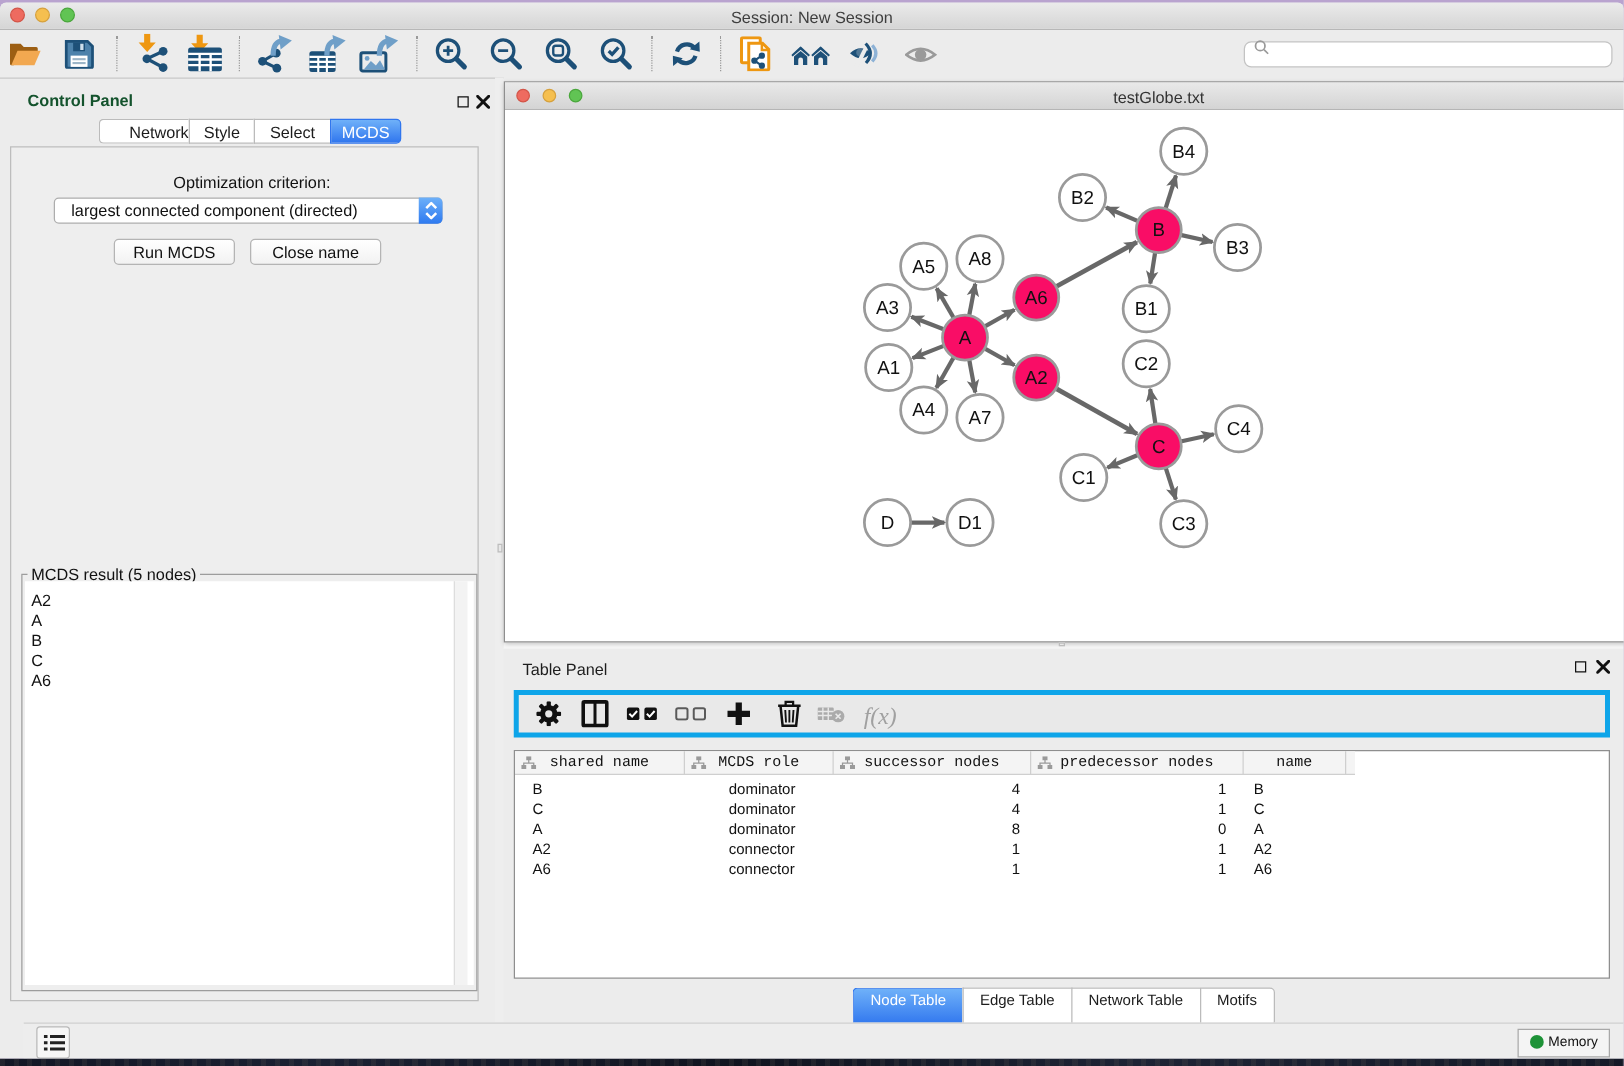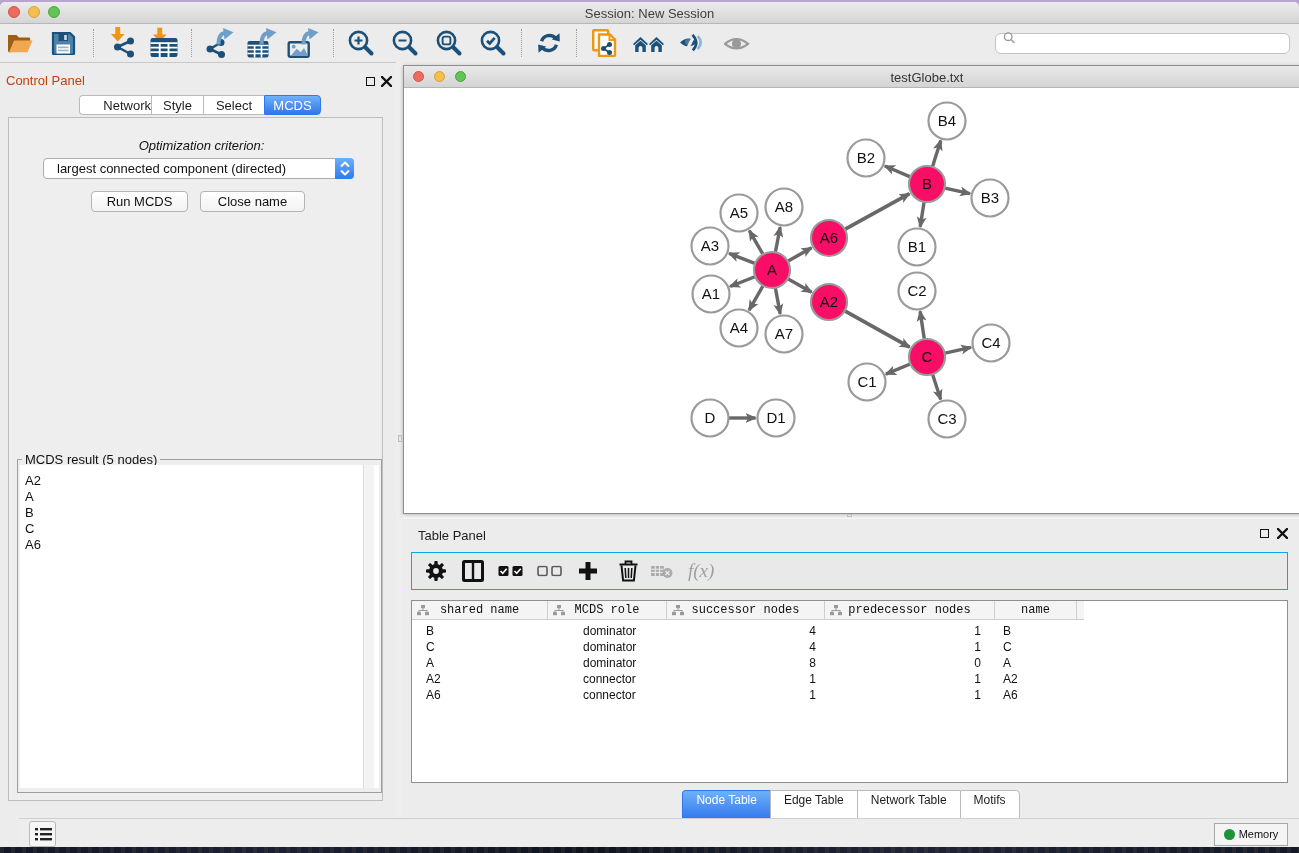--- a/index.html
+++ b/index.html
@@ -28,31 +28,31 @@
 #toolbar svg { position:absolute; top:50%; transform:translateY(-50%); }
 .tsep { position:absolute; top:5px; bottom:5px; width:0;
   border-left:1px dotted #9a9a9a; }
 #searchbox { position:absolute; right:9px; top:9px; width:295px; height:21px;
   background:#fff; border:1px solid #c3c3c3; border-radius:6px; }
 #searchbox svg { left:7px; }
 
 
 #cpanel { position:absolute; left:0; top:60px; width:403px; bottom:29px;
   border-top:1px solid #c8c8c8; background:#ececec; }
-#cpanel h1 { position:absolute; left:6px; top:10px; font-size:13px; font-weight:normal; color:#c2410c; }
+#cpanel h1 { position:absolute; left:22px; top:10px; font-size:13px; font-weight:bold; color:#14532d; }
 .paneldots { position:absolute; top:12px; font-size:12px; color:#111; }
 #cp-box { position:absolute; left:8px; top:54px; width:375px; bottom:17px;
   border:1px solid #bdbdbd; background:#eeeeee; }
 #tabs { position:absolute; left:79px; top:32px; height:20px; display:flex; z-index:3; }
 .tab { height:20px; line-height:19px; text-align:center; font-size:13px; color:#1c1c1c;
   background:#fff; border:1px solid #bbb; border-right:none; }
 .tab:first-child { border-radius:4px 0 0 4px;text-align:right; }
 .tab:last-child { border-radius:0 4px 4px 0; border-right:1px solid #bbb; }
 .tab.sel { background:linear-gradient(#6fb1f9,#3076ee); color:#fff; border-color:#3076ee; }
-#optlabel { position:absolute; left:0; width:403px; top:75px; text-align:center; font-size:13px; color:#111;font-style:italic; }
+#optlabel { position:absolute; left:0; width:403px; top:75px; text-align:center; font-size:13px; color:#111; }
 #combo { position:absolute; left:43px; top:95px; width:311px; height:21px; background:#fff;
   border:1px solid #adadad; border-radius:4px; font-size:13px; color:#111; line-height:19px;
   padding-left:13px; }
 #combo .spin { position:absolute; right:-1px; top:-1px; width:19px; height:21px;
   background:linear-gradient(#6db0f9,#2e7af0); border-radius:0 4px 4px 0; }
 #combo .spin svg { position:absolute; left:3.5px; top:3px; }
 .btn { position:absolute; height:21px; background:linear-gradient(#ffffff,#f2f2f2);
   border:1px solid #b4b4b4; border-radius:4px; font-size:13px; color:#111;
   text-align:center; line-height:19px; }
 #fieldset { position:absolute; left:17px; top:396px; width:365px; height:334px;
@@ -75,21 +75,21 @@
 #grip { position:absolute; right:1px; bottom:1px; width:12px; height:12px;
   background:repeating-linear-gradient(135deg, transparent 0 3px, #aaa 3px 4px); }
 
 
 .handle { position:absolute; background:#e8e8e8; border:1px solid #bdbdbd; z-index:5; }
 
 
 #tpanel { position:absolute; left:403px; top:517px; right:0; bottom:29px; background:#ececec; }
 #tpanel h1 { position:absolute; left:15px; top:9px; font-size:13px; font-weight:normal; color:#1d1d1d; }
 #ttool { position:absolute; left:8px; top:33px; right:11px; height:38px;
-  border:1px solid #0ea5e9; background:#e9e9e9; }
+  border:4px solid #0ea5e9; background:#e9e9e9; }
 #ttool svg { position:absolute; top:50%; transform:translateY(-50%); }
 #tblarea { position:absolute; left:8px; top:81px; right:11px; height:183px;
   background:#fff; border:1px solid #8e8e8e; }
 #thead { position:absolute; left:0; top:0; width:672px; height:19px; background:#f4f4f4;
   border-bottom:1px solid #cfcfcf; font-size:12px; color:#111;font-family:Liberation Mono, monospace; }
 #thead .hc { position:absolute; top:0; height:19px; border-right:1px solid #cfcfcf;
   text-align:center; line-height:18px; }
 #thead svg { position:absolute; left:5px; top:4px; }
 .trow { position:absolute; left:0; width:672px; height:16px; font-size:12px; color:#111; }
 .trow span { position:absolute; top:1px; }

